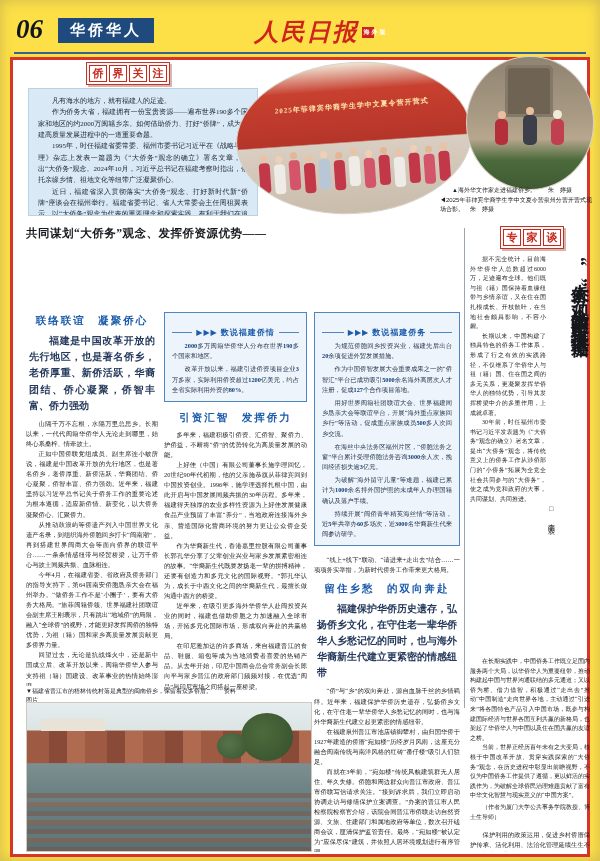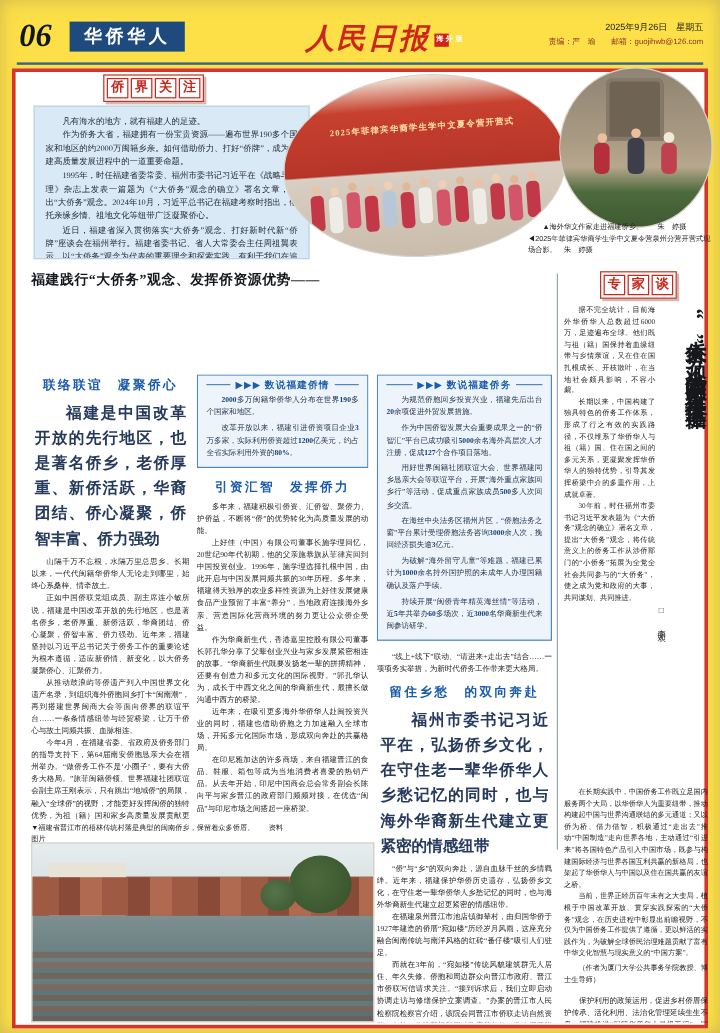--- a/index.html
+++ b/index.html
@@ -60,24 +60,24 @@
   .capt{position:absolute;font-size:6px;line-height:1.55;color:#222;font-family:"Liberation Sans",sans-serif;text-align:justify;}
   
   .kicker{position:absolute;left:26px;top:226px;font-size:11.5px;font-weight:700;color:#15181d;letter-spacing:.5px;}
   .btitle{position:absolute;left:30px;top:241px;width:430px;text-align:center;
           font-size:34px;font-weight:700;color:#1b4c96;letter-spacing:2px;}
   .byline{position:absolute;left:30px;top:289px;width:430px;text-align:center;
           font-size:7.5px;color:#45494f;font-family:"Liberation Sans",sans-serif;}
   
   .col{position:absolute;overflow:hidden;}
   .sec-h{font-size:10.5px;font-weight:700;color:#1c5cab;text-align:center;letter-spacing:2px;margin:2px 0 5px;}
-  .lead{font-size:13px;font-weight:700;color:#253a5c;line-height:1.62;text-align:justify;
+  .lead{font-size:10px;font-weight:700;color:#253a5c;line-height:1.62;text-align:justify;
         text-indent:2em;padding:0 3px;margin:0 0 5px;}
   .body p{margin:0;text-indent:2em;font-size:6.3px;line-height:1.6;text-align:justify;color:#1d1d1d;}
-  .dbox{border:1.5px solid #4d86c0;background:#edf4fb;padding:2px 7px 6px;box-sizing:border-box;margin-bottom:9px;}
+  .dbox{border:1.5px solid #4d86c0;background:#edf4fb;padding:14px 7px 6px;box-sizing:border-box;margin-bottom:9px;}
   .dbox-h{display:flex;align-items:center;gap:4px;margin-bottom:3px;}
   .dbox-h i{flex:1;height:1px;background:#4d86c0;}
   .dbox-h b{font-size:8px;color:#1c5cab;letter-spacing:1px;white-space:nowrap;}
   .dbox p{margin:3px 0 0;text-indent:2em;font-size:6.3px;line-height:1.62;text-align:justify;color:#24344c;}
   .dbox p b{color:#123d78;}
   .vdiv{position:absolute;left:464px;top:228px;width:1px;height:480px;background:#9aa4ad;}
   
   .exp-label{left:500px;top:226px;}
   .exp-flex{display:flex;margin-top:5px;height:402px;overflow:hidden;}
   .exp-text{width:76px;overflow:hidden;}
@@ -105,24 +105,20 @@
 </style>
 </head>
 <body>
 
 <div class="page">
 
   <div class="hdr">
     <div class="pagenum">06</div>
     <div class="secbox">华侨华人</div>
     <div class="masthead"><span>人民日报</span><span class="mbadge">海外版</span></div>
-    <div class="hinfo">
-      <div class="hdate">2025年9月26日　星期五</div>
-      <div class="hedit">责编：严　瑜　　邮箱：guojihwb@126.com</div>
-    </div>
   </div>
 
   <div class="frame"></div>
 
   <div class="charlabel" style="left:86px;top:62px;">
     <span>侨</span>
     <span>界</span>
     <span>关</span>
     <span>注</span>
   </div>
@@ -143,21 +139,21 @@
   <div class="ovalB">
     <div class="arch"></div>
     <div class="figB1"></div>
     <div class="figB2"></div>
     <div class="figB3"></div>
   </div>
 
   <div class="capt" style="left:452px;top:186px;width:140px;">▲海外华文作家走进福建侨乡。　　朱　婷摄</div>
   <div class="capt" style="left:440px;top:196px;width:152px;">◀2025年菲律宾华裔学生学中文夏令营泉州分营开营式现场合影。　朱　婷摄</div>
 
-  <div class="kicker">福建践行“大侨务”观念、发挥侨资源优势——</div>
+  <div class="kicker">共同谋划“大侨务”观念、发挥侨资源优势——</div>
 
   <div class="col" style="left:26px;top:312px;width:132px;height:374px;">
     <div class="sec-h">联络联谊　凝聚侨心</div>
     <p class="lead">福建是中国改革开放的先行地区，也是著名侨乡，老侨厚重、新侨活跃，华裔团结、侨心凝聚，侨智丰富、侨力强劲</p>
     <div class="body">
       <p>山隔千万不忘根，水隔万里总思乡。长期以来，一代代闽籍华侨华人无论走到哪里，始终心系桑梓、情牵故土。</p>
       <p>正如中国侨联党组成员、副主席连小敏所说，福建是中国改革开放的先行地区，也是著名侨乡，老侨厚重、新侨活跃，华裔团结、侨心凝聚，侨智丰富、侨力强劲。近年来，福建坚持以习近平总书记关于侨务工作的重要论述为根本遵循，适应新侨情、新变化，以大侨务凝聚侨心、汇聚侨力。</p>
       <p>从推动鼓浪屿等侨遗产列入中国世界文化遗产名录，到组织海外侨胞回乡打卡“闽南潮”，再到搭建世界闽商大会等面向侨界的联谊平台……一条条情感纽带与经贸桥梁，让万千侨心与故土同频共振、血脉相连。</p>
       <p>今年4月，在福建省委、省政府及侨务部门的指导支持下，第64届南安侨胞恳亲大会在福州举办。“做侨务工作不是‘小圈子’，要有大侨务大格局。”旅菲闽籍侨领、世界福建社团联谊会副主席王刚表示，只有跳出“地域侨”的局限，融入“全球侨”的视野，才能更好发挥闽侨的独特优势，为祖（籍）国和家乡高质量发展贡献更多侨界力量。</p>
       <p>回望过去，无论是抗战烽火中，还是新中国成立后、改革开放以来，闽籍华侨华人参与支持祖（籍）国建设、改革事业的热情始终澎湃。</p>
@@ -196,21 +192,21 @@
       <p>作为中国侨智发展大会重要成果之一的“侨智汇”平台已成功吸引<b>5000</b>余名海外高层次人才注册，促成<b>127</b>个合作项目落地。</p>
       <p>用好世界闽籍社团联谊大会、世界福建同乡恳亲大会等联谊平台，开展“海外重点家族回乡行”等活动，促成重点家族成员<b>500</b>多人次回乡交流。</p>
       <p>在海丝中央法务区福州片区，“侨胞法务之窗”平台累计受理侨胞法务咨询<b>3000</b>余人次，挽回经济损失逾<b>3</b>亿元。</p>
       <p>为破解“海外留守儿童”等难题，福建已累计为<b>1000</b>余名持外国护照的未成年人办理国籍确认及落户手续。</p>
       <p>持续开展“闽侨青年精英海丝情”等活动，近<b>5</b>年共举办<b>60</b>多场次，近<b>3000</b>名华裔新生代来闽参访研学。</p>
     </div>
     <div class="body">
       <p>“线上+线下”联动、“请进来+走出去”结合……一项项务实举措，为新时代侨务工作带来更大格局。</p>
     </div>
     <div class="sec-h" style="margin-top:6px;">留住乡愁　的双向奔赴</div>
-    <p class="lead">福州市委书记习近平在，弘扬侨乡文化，在守住老一辈华侨华人乡愁记忆的同时，也与海外华裔新生代建立更紧密的情感纽带</p>
+    <p class="lead">福建保护华侨历史遗存，弘扬侨乡文化，在守住老一辈华侨华人乡愁记忆的同时，也与海外华裔新生代建立更紧密的情感纽带</p>
     <div class="body">
       <p>“侨”与“乡”的双向奔赴，源自血脉千丝的乡情羁绊。近年来，福建保护华侨历史遗存，弘扬侨乡文化，在守住老一辈华侨华人乡愁记忆的同时，也与海外华裔新生代建立起更紧密的情感纽带。</p>
       <p>在福建泉州晋江市池店镇御辇村，由归国华侨于1927年建造的侨厝“宛如楼”历经岁月风雨，这座充分融合闽南传统与南洋风格的红砖“番仔楼”吸引人们驻足。</p>
       <p>而就在3年前，“宛如楼”传统风貌建筑群无人居住、年久失修。侨胞和周边群众向晋江市政府、晋江市侨联写信请求关注。“接到诉求后，我们立即启动协调走访与修缮保护立案调查。”办案的晋江市人民检察院检察官介绍，该院会同晋江市侨联走访自然资源、文旅、住建部门和属地政府等单位，数次召开磋商会议，厘清保护监管责任。最终，“宛如楼”被认定为“应保尽保”建筑，并依照人居环境规划进行有序管理。</p>
       <p>“福建心系侨情，我们不断增进侨胞的情感认同、根脉认同。”泉州市委常委、晋江市委书记张文贤介绍，晋江把侨厝保护作为重要抓手，推进“固态保护、活态传承”行动，摸底保护利用辖区历史建筑494栋，打造6个侨乡文化名镇、9个文化名村，以小切口守住留住海外侨胞的乡愁记忆。同时，积极把为侨服务作为重要抓手，出台归侨侨眷和海外侨胞权益司法协作保障机制，保障涉侨文物、土地、企业发展等合法权益。</p>
 
     </div>
   </div>
 
   <div class="vdiv"></div>

